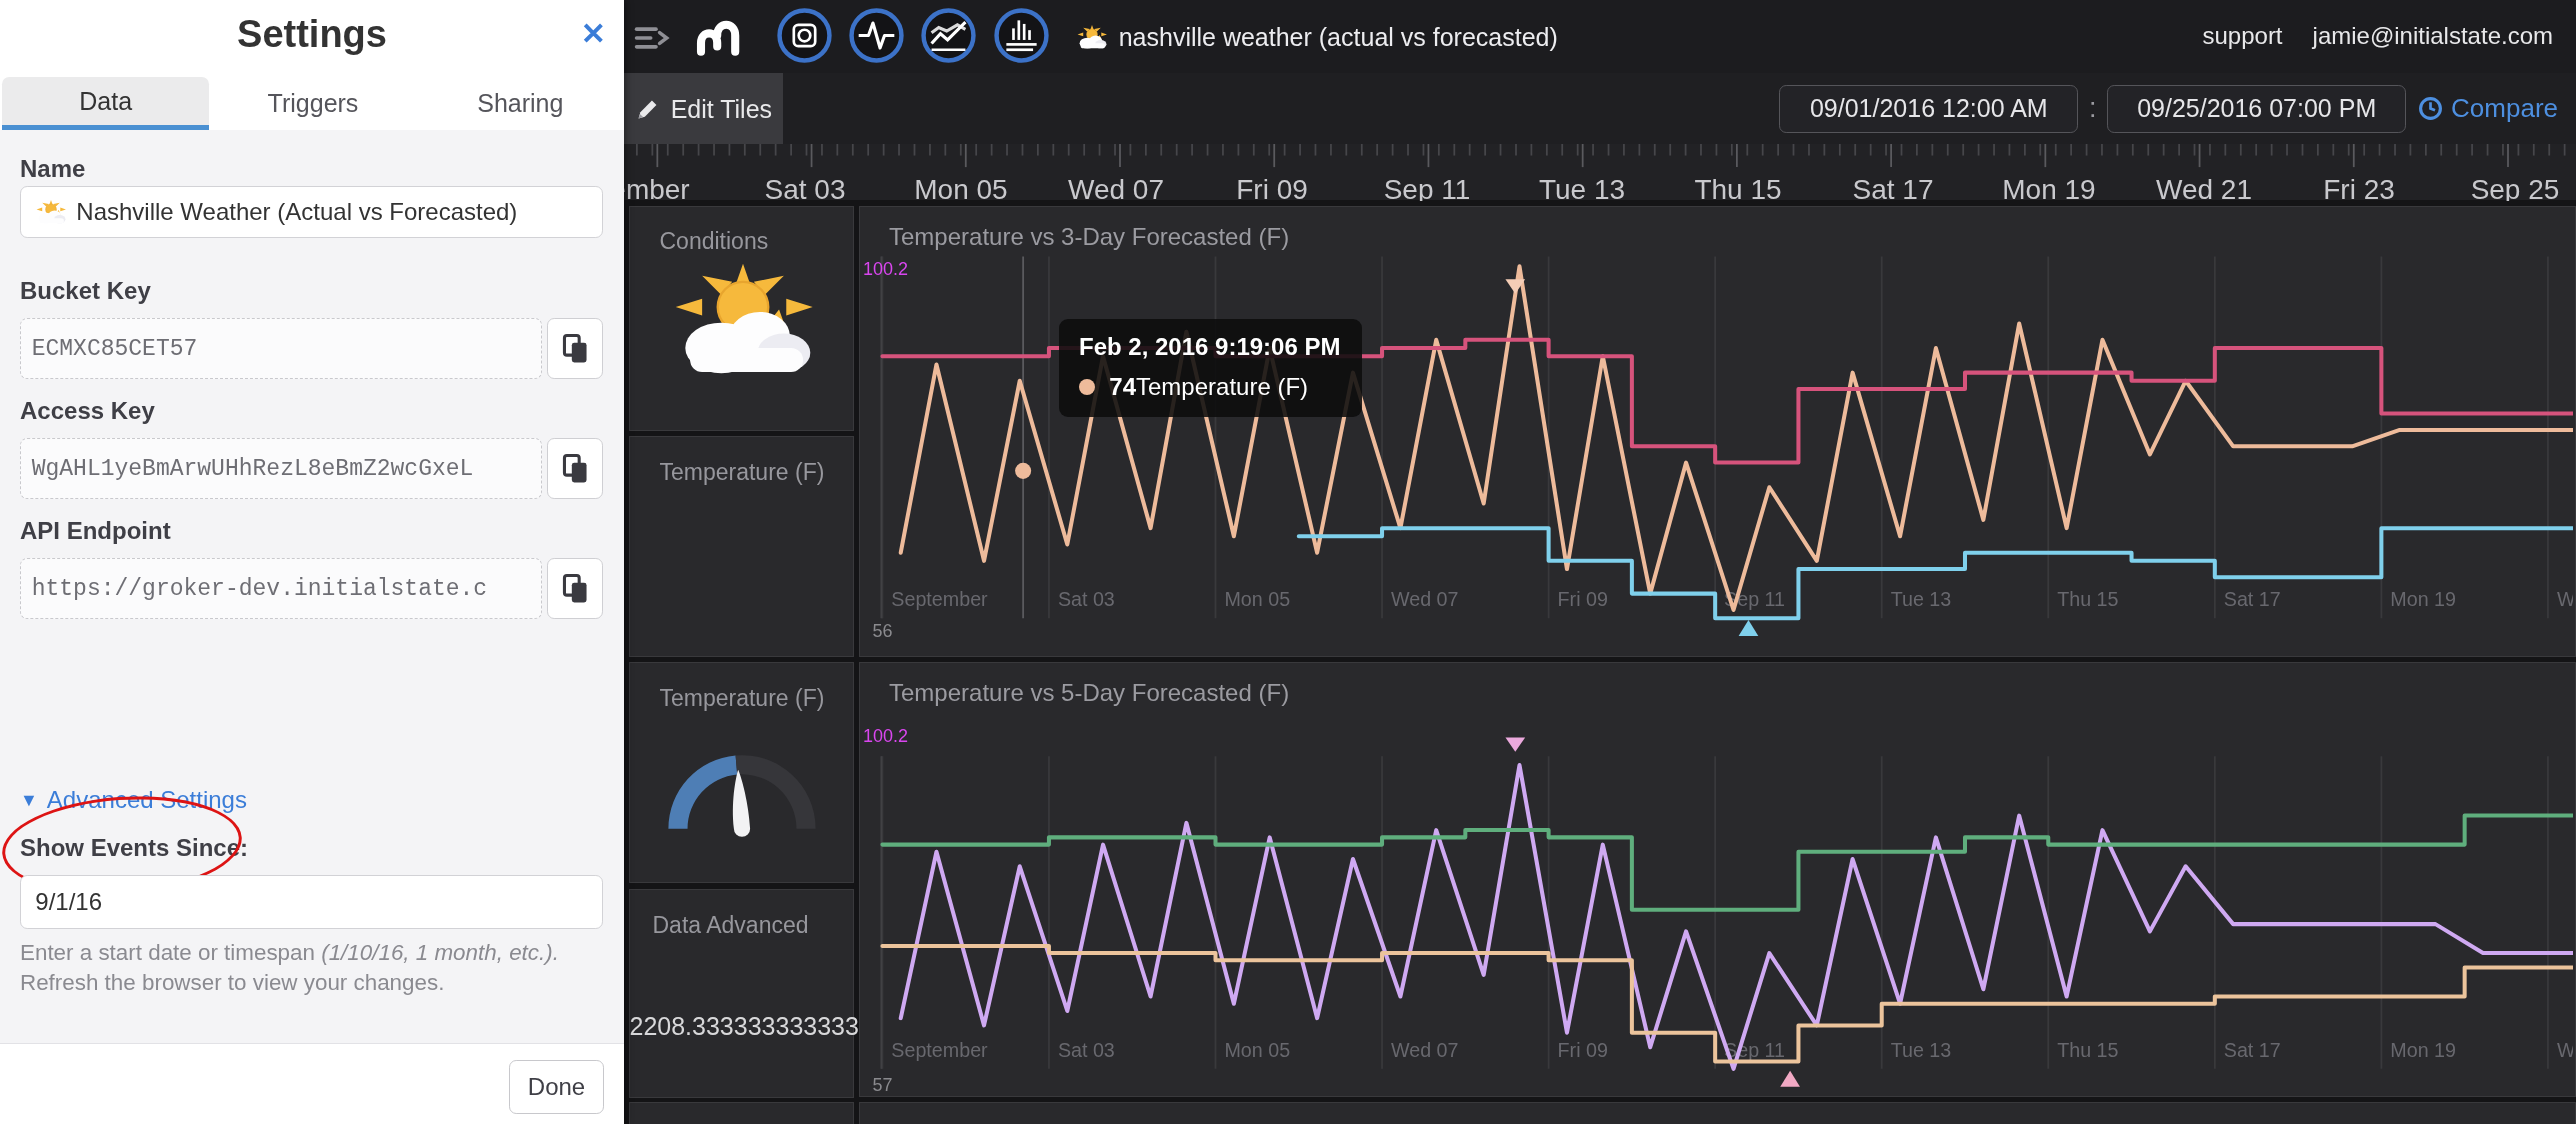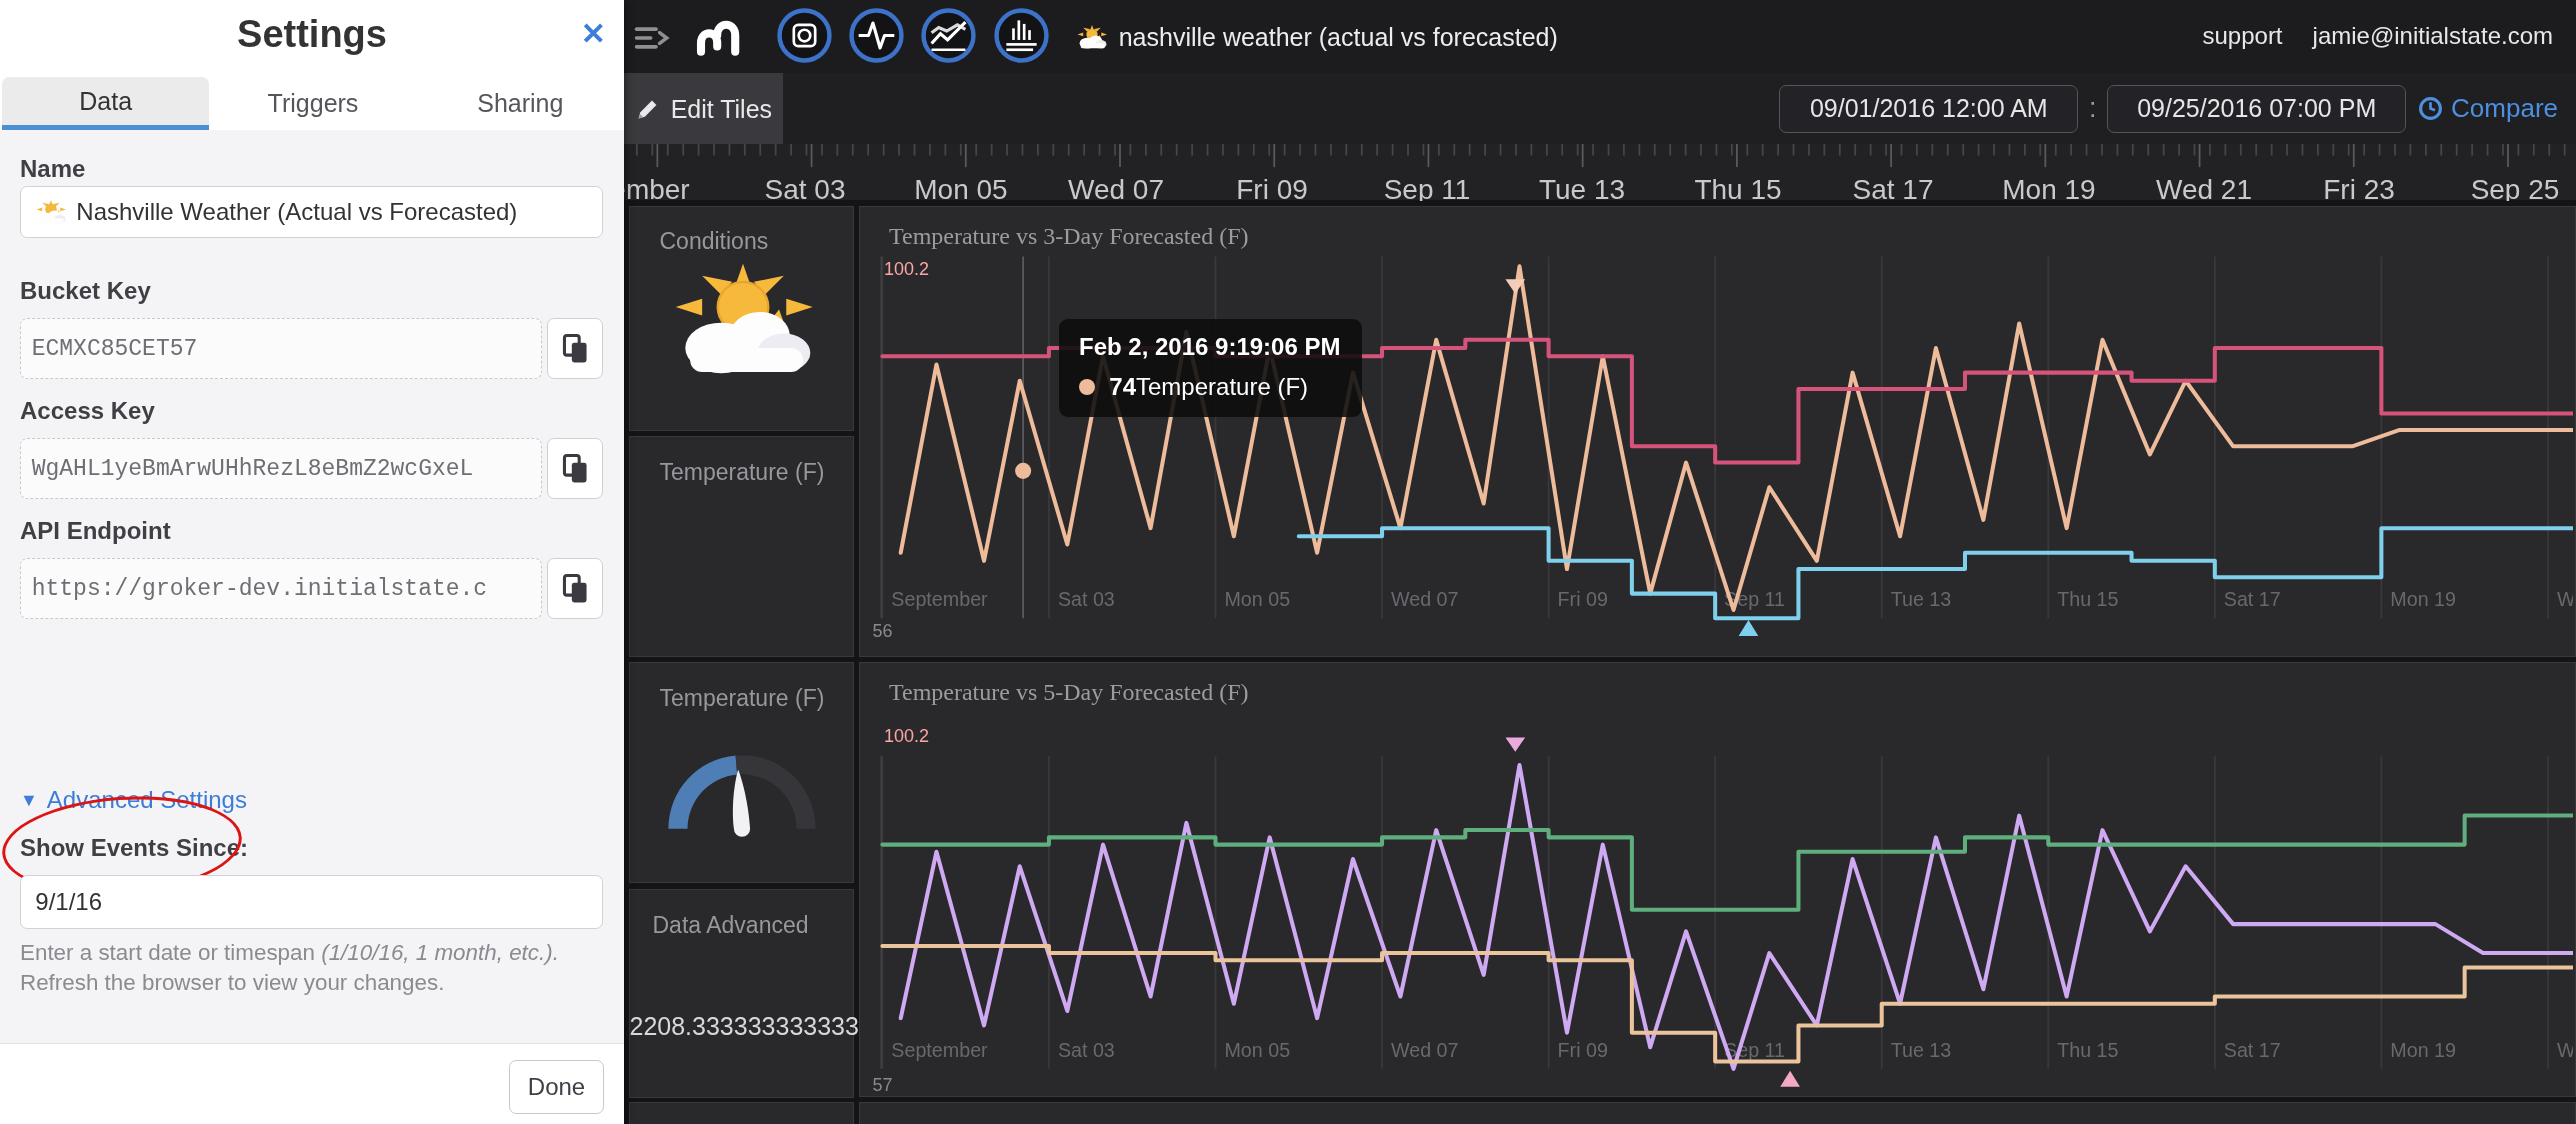--- a/index.html
+++ b/index.html
@@ -30,22 +30,22 @@
   .ruler-svg{position:absolute;left:0;top:0;}
   .ruler-label{position:absolute;top:30px;width:134px;margin-left:-67px;text-align:center;color:#c9c9cd;font-size:28px;}
 
   .tile{position:absolute;background:#29292c;border:1.8px solid #39393c;}
   .tile-label{position:absolute;left:30px;top:21.5px;color:#97979d;font-size:23px;}
   .big-number{position:absolute;left:25px;top:99px;color:#d6d6d8;font-size:86px;letter-spacing:0.9px;}
   .small-number{position:absolute;left:0;top:122px;width:100%;text-align:center;color:#d8d8da;font-size:25px;}
   .cond-emoji{position:absolute;left:38px;top:52px;}
   .gauge-svg{position:absolute;left:20px;top:70px;}
 
-  .chart-title{position:absolute;left:29px;top:16px;color:#9b9ba1;font-size:24px;font-family:Liberation Serif, serif;}
-  .y-max{position:absolute;left:24px;color:#fca5a5;font-size:18px;}
+  .chart-title{position:absolute;left:29px;top:16px;color:#9b9ba1;font-size:24px;}
+  .y-max{position:absolute;left:3px;color:#d946ef;font-size:18px;}
   .y-min{position:absolute;left:12.5px;color:#8a8a8e;font-size:18px;}
   .plot-svg{position:absolute;left:0;top:0;}
   svg text{font-family:"Liberation Sans",sans-serif;}
 
   .tooltip{position:absolute;left:199px;top:112px;background:rgba(12,12,12,0.88);border-radius:9px;
     padding:14.3px 21.5px 16px 20px;color:#fff;z-index:5;}
   .tooltip-title{font-size:24px;font-weight:bold;white-space:nowrap;}
   .tooltip-row{display:flex;align-items:center;margin-top:12.5px;font-size:24px;white-space:nowrap;}
   .tooltip-dot{width:16px;height:16px;border-radius:50%;background:#eebb9b;margin-right:14.3px;}
   .tooltip-val{font-weight:bold;}

